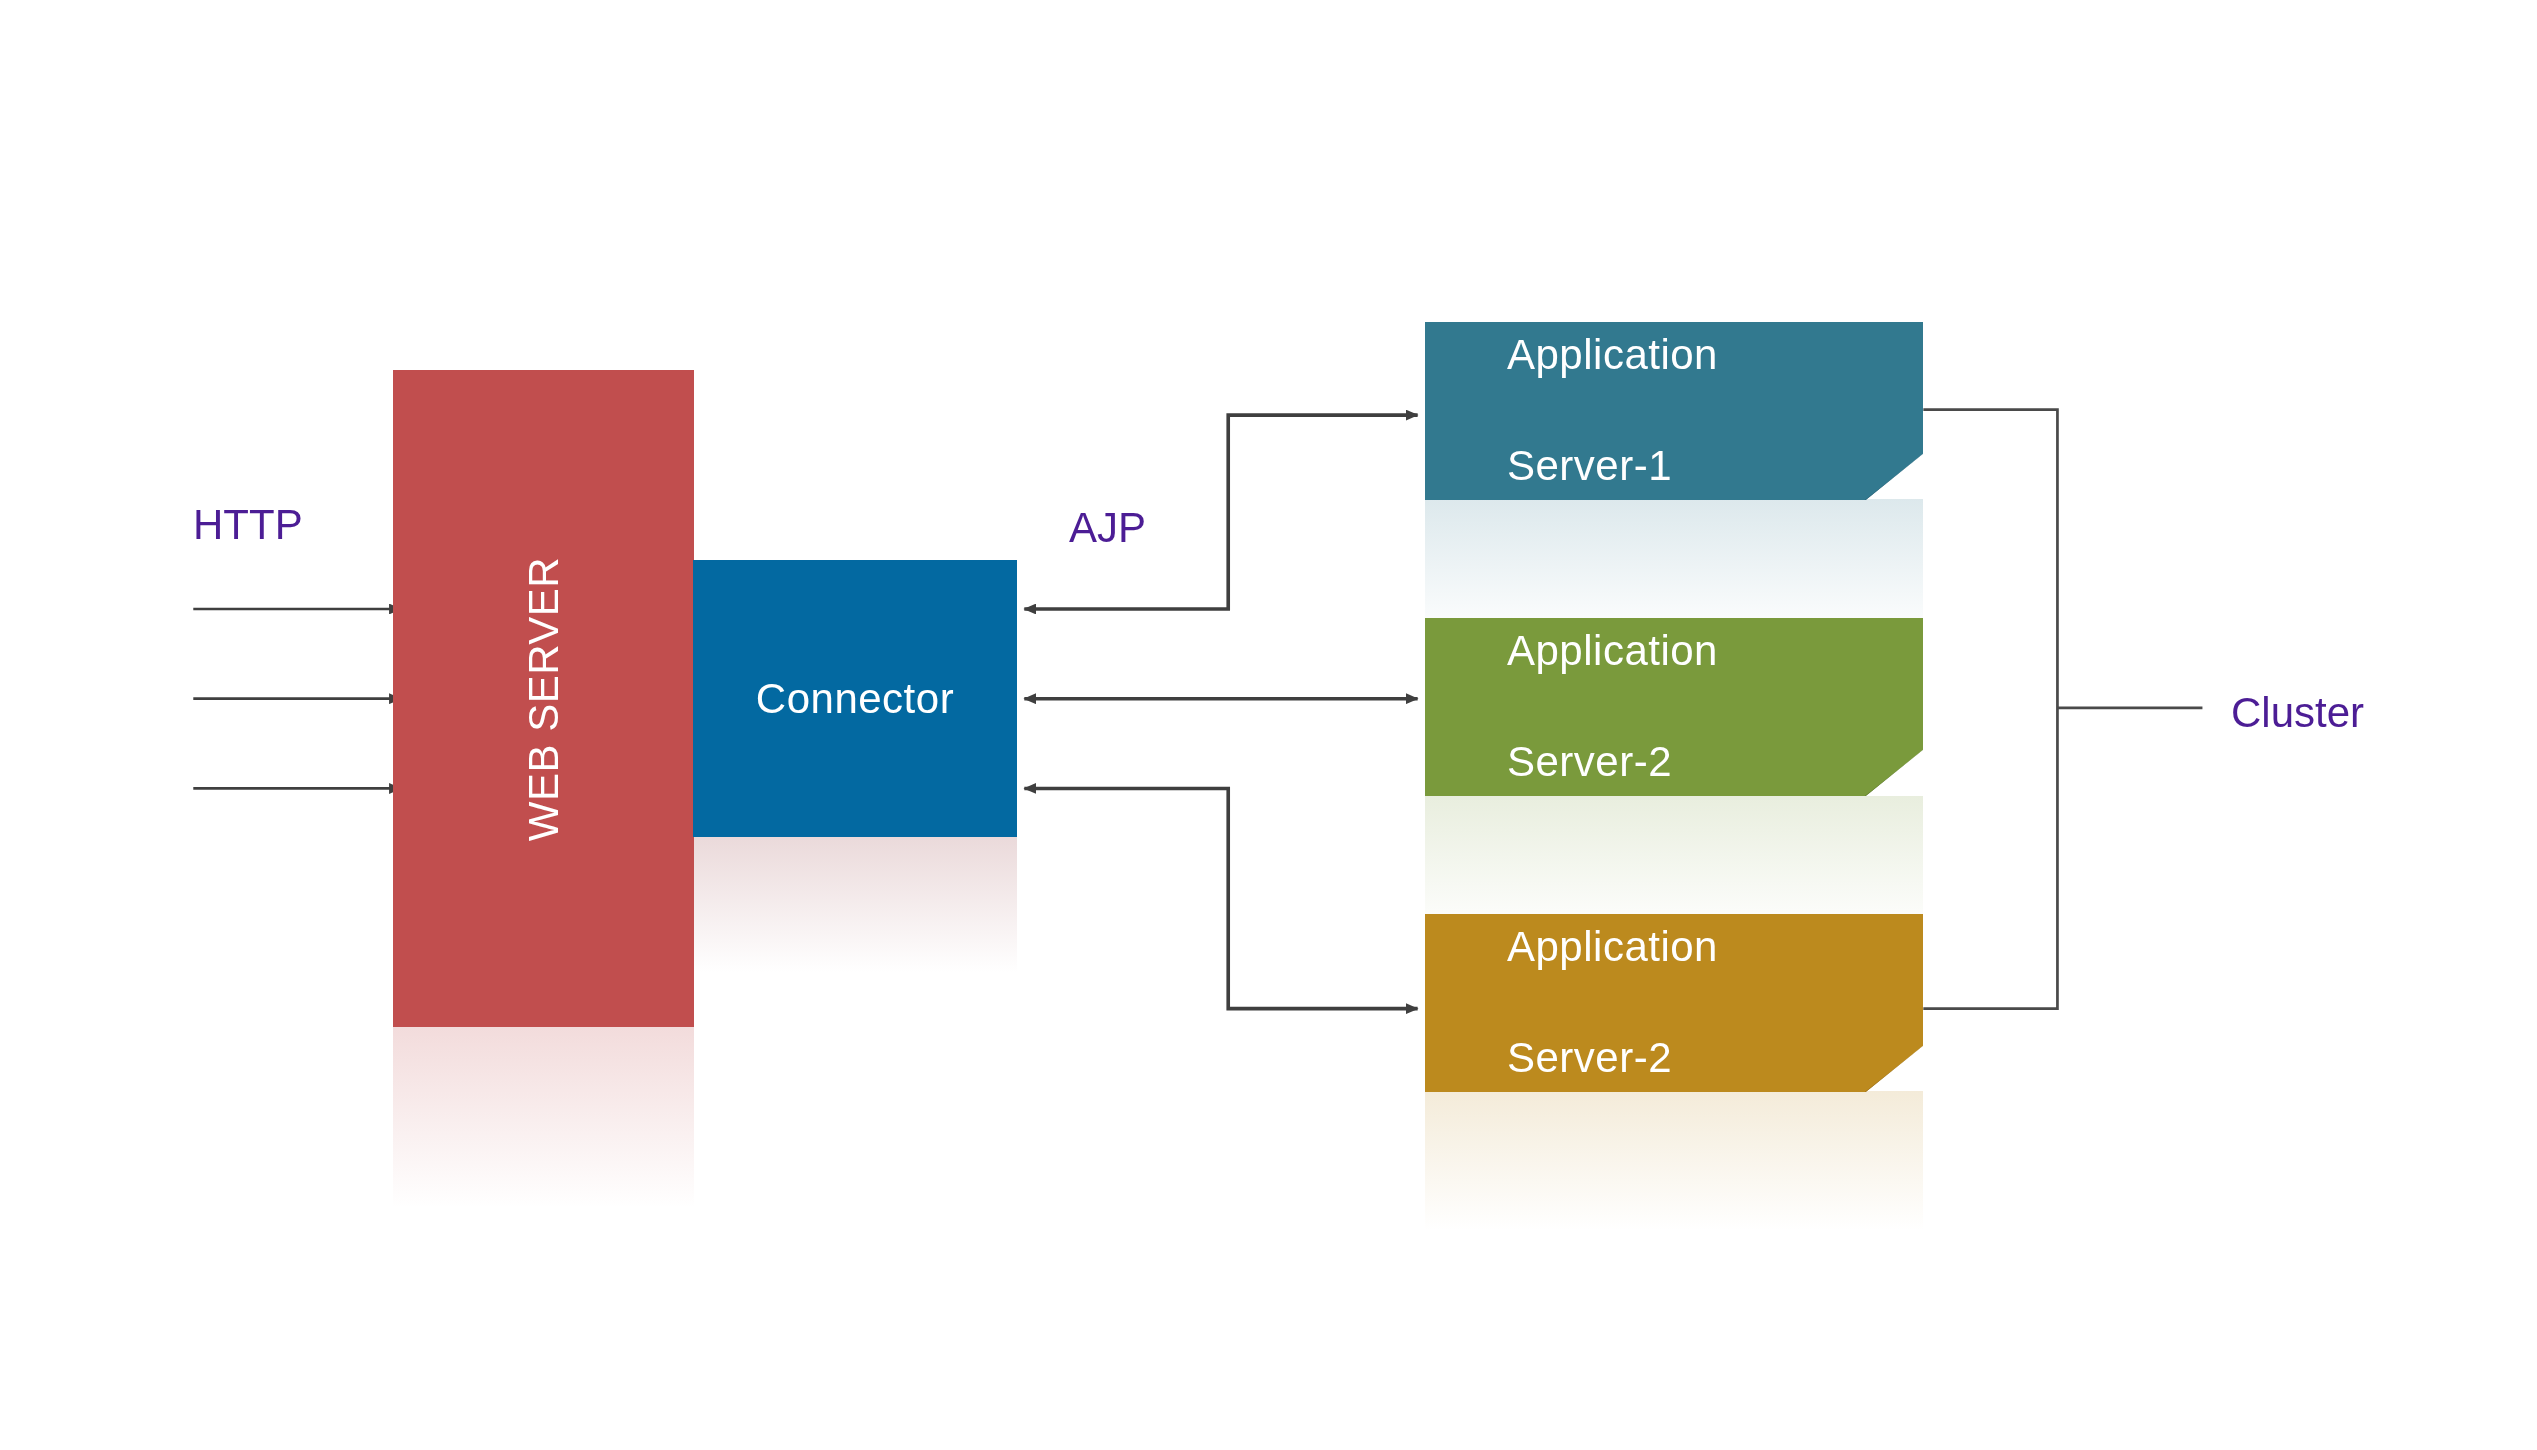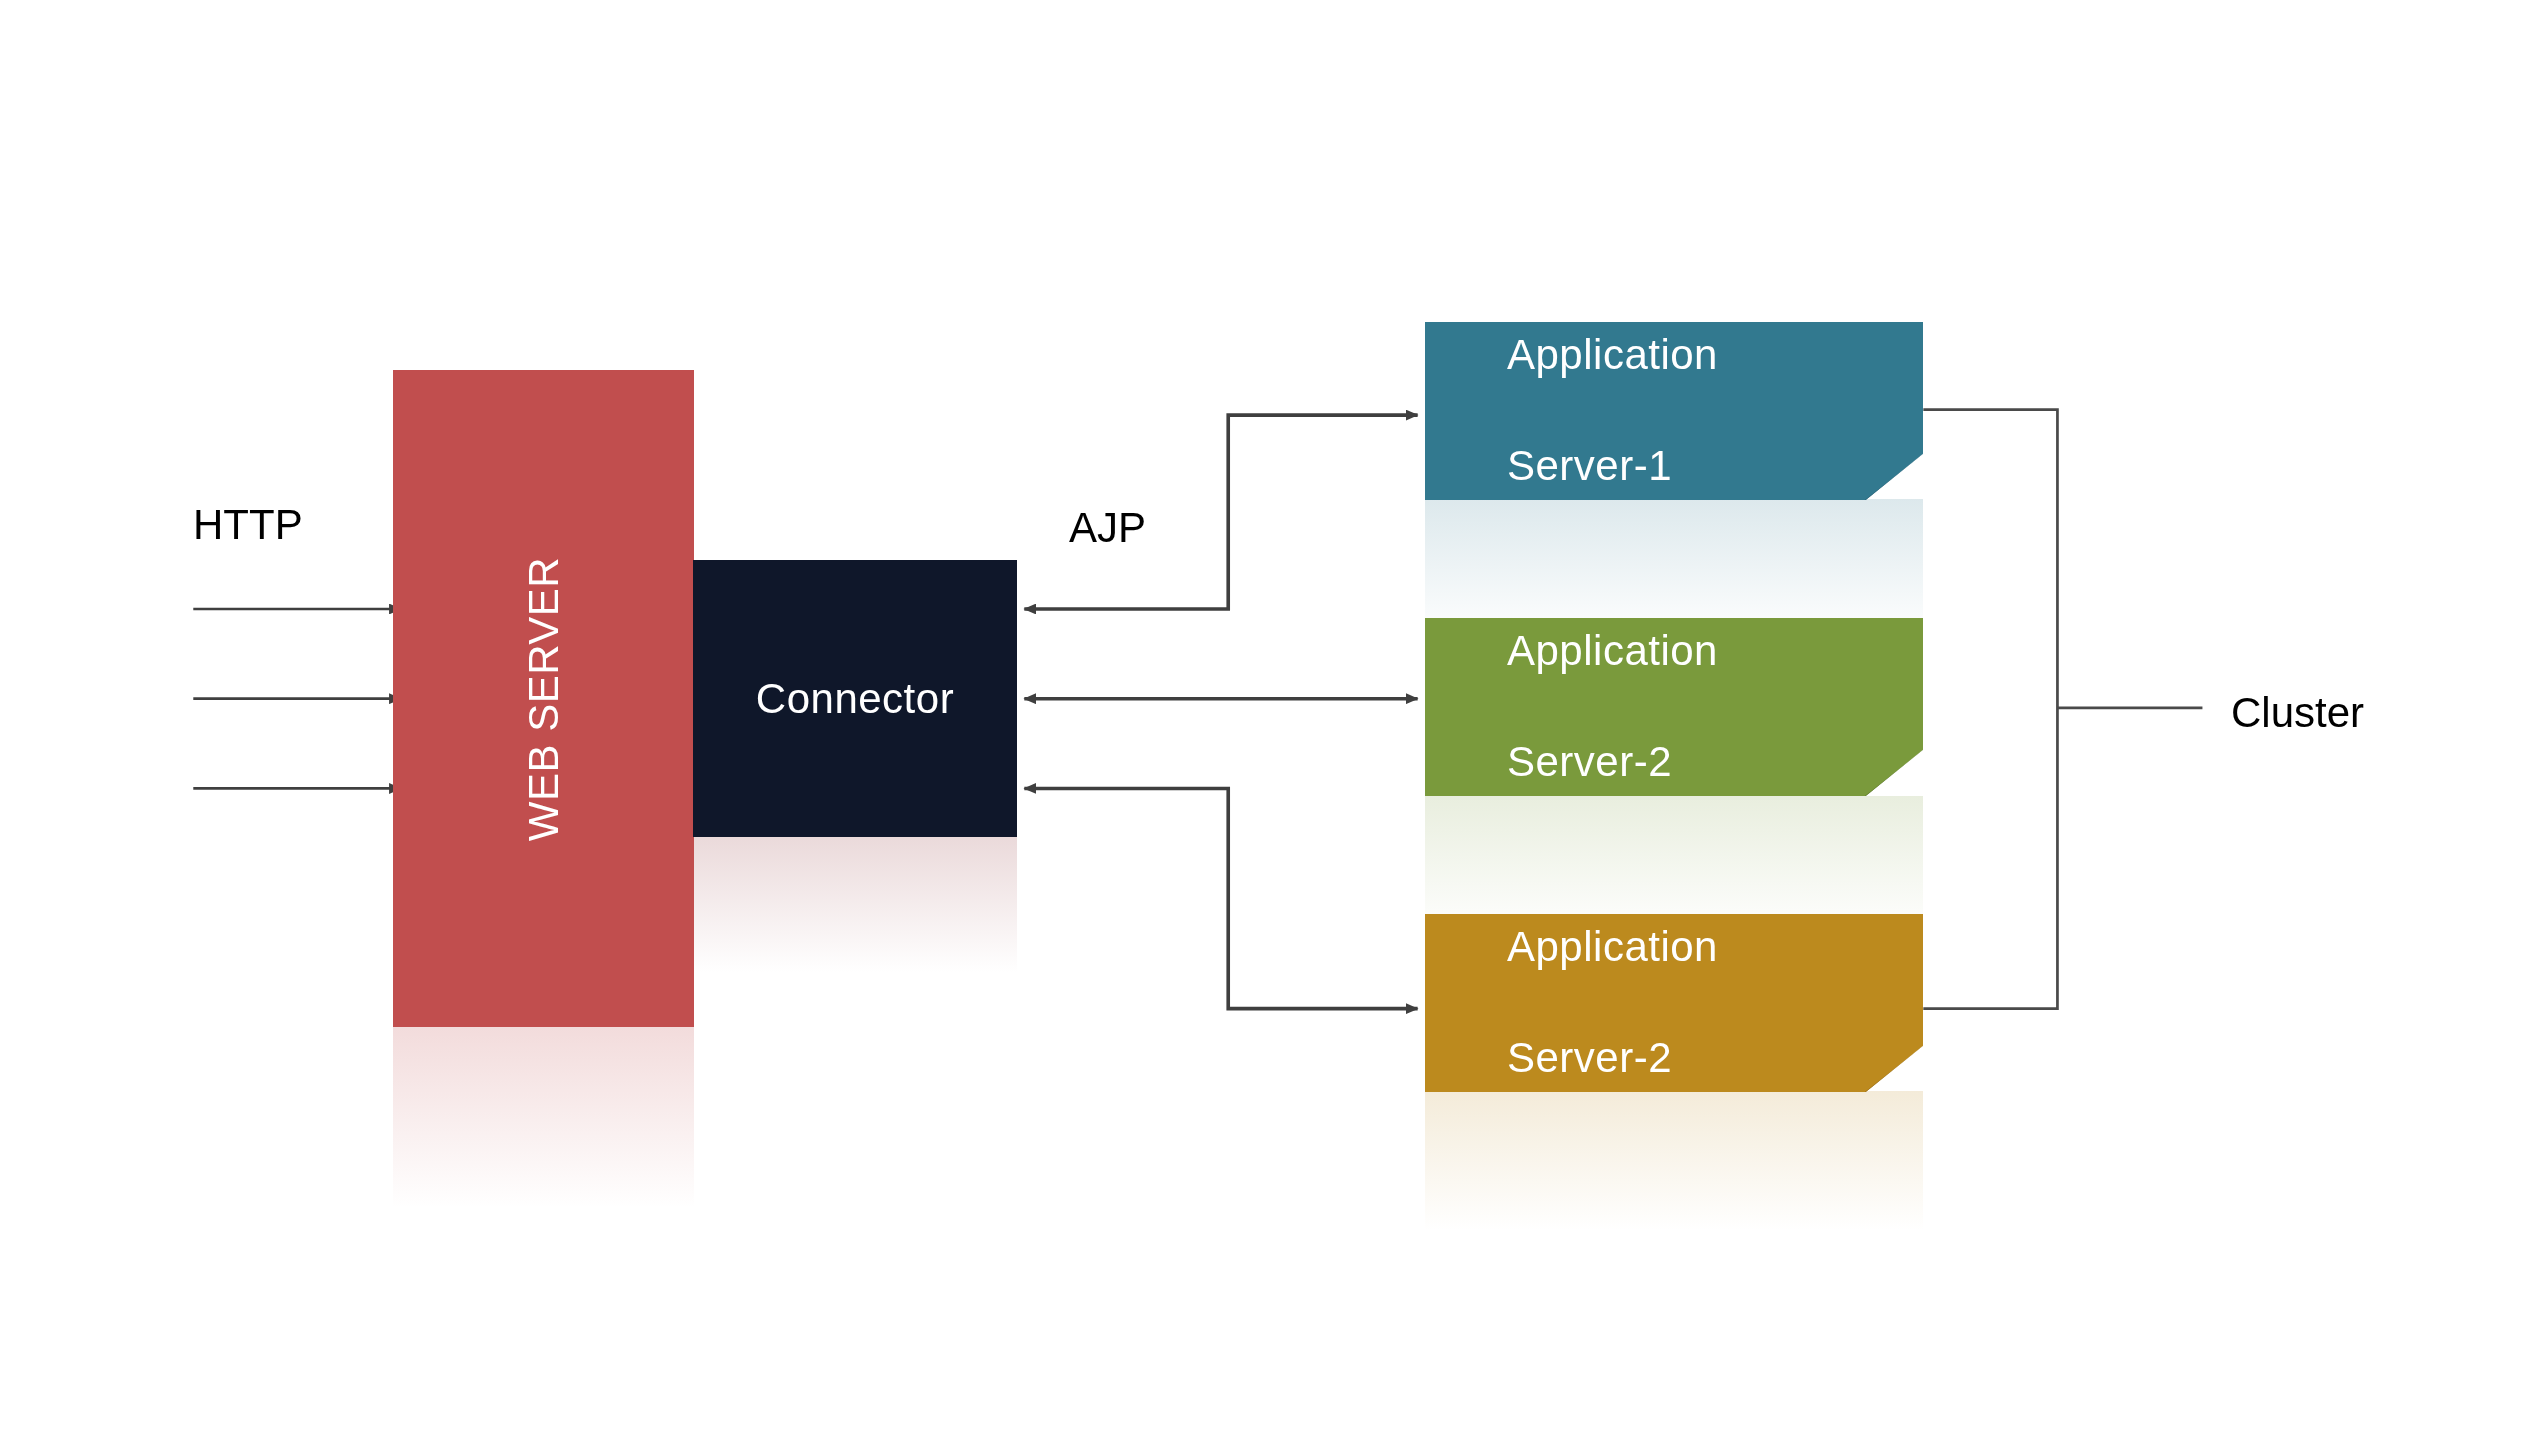--- a/index.html
+++ b/index.html
@@ -61,21 +61,21 @@
     background: linear-gradient(to bottom, rgba(193,78,78,0.20), rgba(193,78,78,0.0));
     z-index: 3;
   }
 
   
   #connector {
     left: 693px;
     top: 560px;
     width: 324px;
     height: 277px;
-    background: #0f172a;
+    background: #0369a1;
     z-index: 7;
   }
   #connector .box-label {
     position: absolute;
     left: 0;
     right: 0;
     top: 50%;
     transform: translateY(-50%);
     text-align: center;
     font-size: 42px;
@@ -131,21 +131,21 @@
   #app-server-2 .fold { background: #4f6a22; }
   #ref-2 { top: 796px; background: linear-gradient(to bottom, rgba(122,154,60,0.17), rgba(122,154,60,0)); }
 
   #app-server-3 { top: 914px; background: #bc8a1e; }
   #app-server-3 .fold { background: #8a6210; }
   #ref-3 { top: 1091px; background: linear-gradient(to bottom, rgba(188,138,30,0.17), rgba(188,138,30,0)); }
 
   
   .free-label {
     position: absolute;
-    color: #000000;
+    color: #4c1d95;
     font-weight: 300;
     white-space: nowrap;
     z-index: 9;
     text-align: center;
   }
   #http-label   { left: 193px;  top: 501px;  font-size: 42px; }
   #ajp-label    { left: 1069px; top: 504px;  font-size: 42px; }
   #cluster-label{ left: 2231px; top: 689px;  font-size: 42px; }
 </style>
 </head>

